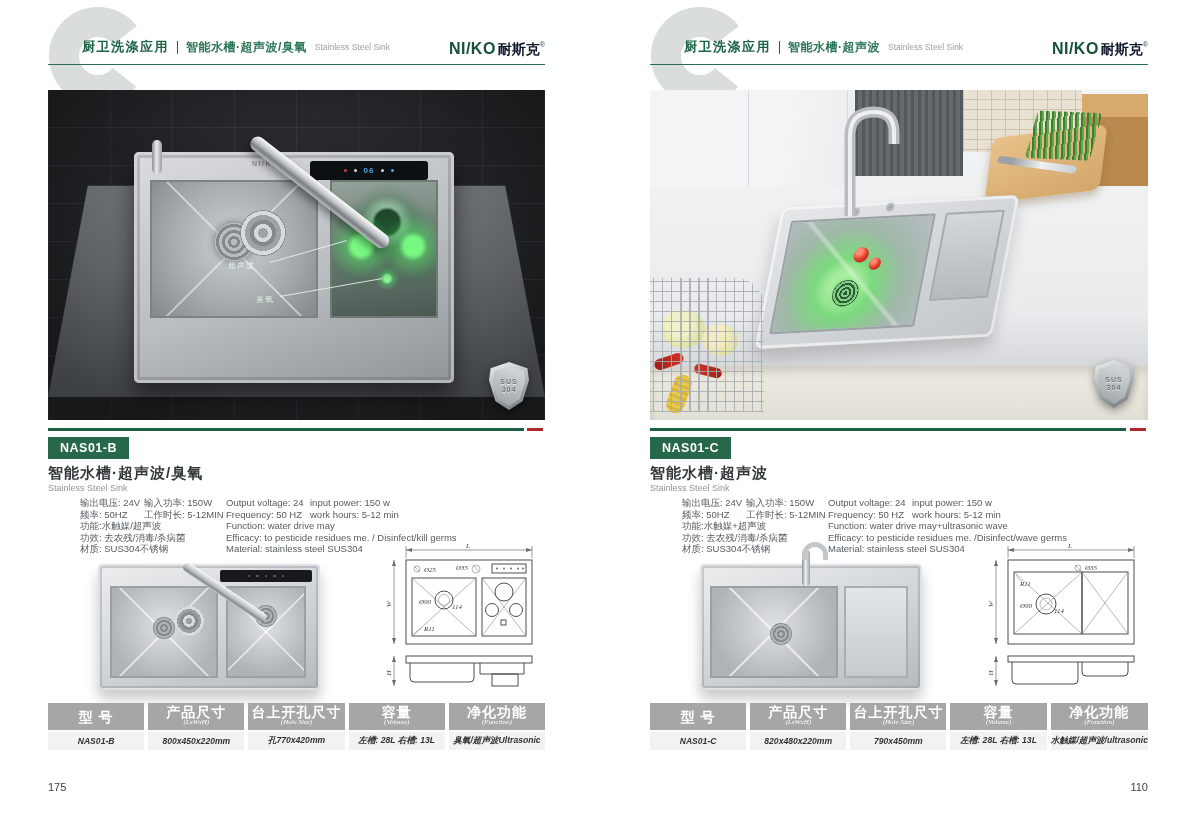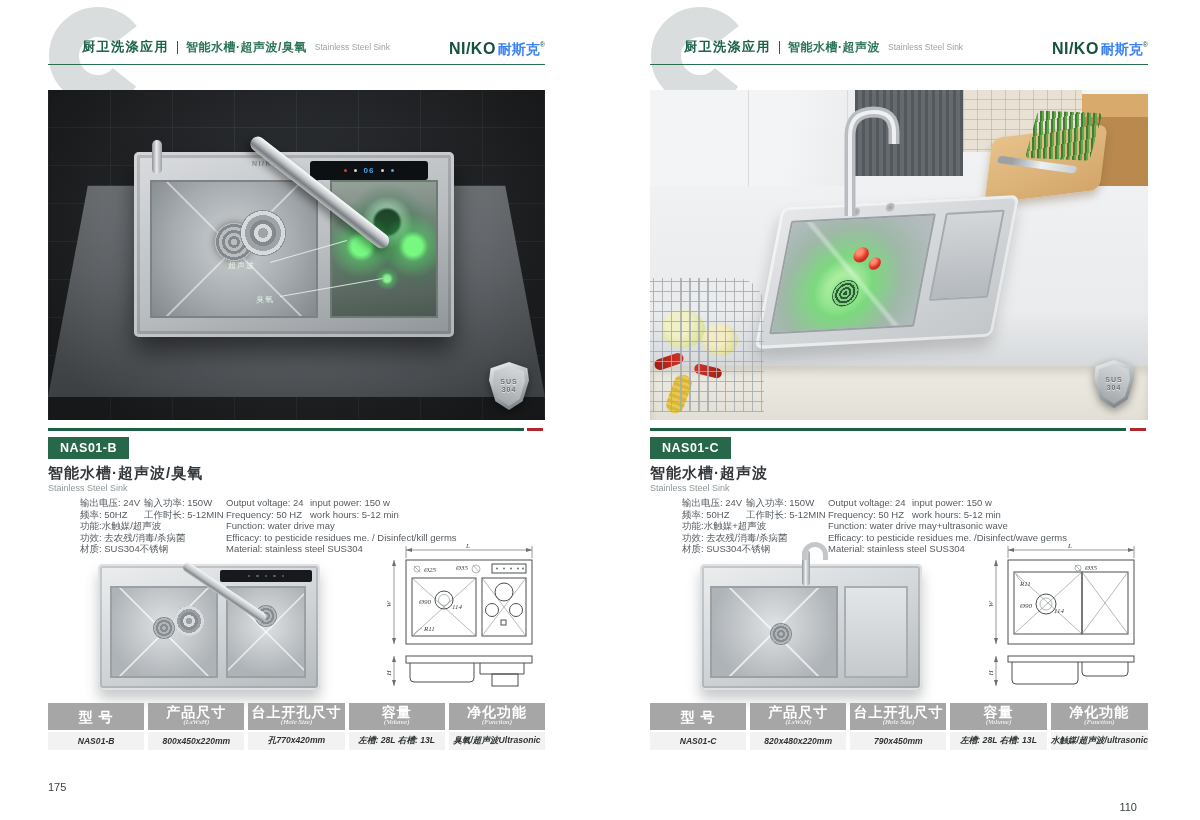--- a/index.html
+++ b/index.html
@@ -13,39 +13,39 @@
 
   
   .c-glyph { position:absolute; left:-2px; top:4px; z-index:0; }
   .hdr { position:absolute; left:34px; top:38px; z-index:2; display:flex; align-items:center; gap:8px; white-space:nowrap; }
   .hdr-cat { font-size:13px; font-weight:800; color:#1c6245; letter-spacing:1.5px; }
   .hdr-div { width:1px; height:13px; background:#1c6245; align-self:center; }
   .hdr-sub { font-size:12px; font-weight:700; color:#2a7455; letter-spacing:0.5px; }
   .hdr-en  { font-size:8.5px; color:#9aa2a6; }
   .brand { position:absolute; right:0; top:40px; z-index:2; display:flex; align-items:baseline; white-space:nowrap; }
   .brand-en { font-size:16px; font-weight:800; color:#17523a; letter-spacing:0.5px; }
-  .brand-cn { font-size:14px; font-weight:800; color:#3b82f6; margin-left:2px; }
+  .brand-cn { font-size:14px; font-weight:800; color:#0f172a; margin-left:2px; }
   .brand-reg{ font-size:7px; color:#17523a; position:relative; top:-7px; }
   .hdr-rule { position:absolute; left:0; top:64px; width:100%; height:1px; background:#2b6e4f; z-index:1; }
 
   
   .photo { position:absolute; left:0; top:90px; width:100%; height:330px; overflow:hidden; }
 
   
   .p1-tiles { position:absolute; inset:0; background-color:#232629;
     background-image:
       linear-gradient(90deg, rgba(130,138,142,.16) 1px, transparent 1px),
       linear-gradient(0deg,  rgba(130,138,142,.16) 1px, transparent 1px);
     background-size:62px 38px; }
   .p1-vig { position:absolute; inset:0;
     background:radial-gradient(ellipse at 50% 38%, rgba(255,255,255,.06), rgba(0,0,0,.38) 85%); }
   .p1-counter { position:absolute; inset:0;
     clip-path:polygon(8% 29%, 92% 29%, 100% 93%, 0% 93%);
     background:linear-gradient(180deg,#959b9f 0%, #7c8287 55%, #5d6267 100%); }
-  .p1-sink { position:absolute; left:86px; top:62px; width:320px; height:185px; border-radius:5px;
+  .p1-sink { position:absolute; left:86px; top:62px; width:320px; height:231px; border-radius:5px;
     background:linear-gradient(160deg,#dadcde 0%, #b9bdc0 55%, #8f9498 100%);
     box-shadow:0 14px 26px rgba(0,0,0,.55), inset 0 0 0 3px rgba(255,255,255,.4), inset 0 0 0 6px rgba(90,95,99,.28); }
   .p1-mark { position:absolute; left:118px; top:8px; font-size:7px; letter-spacing:1.5px; color:#8a9094; font-weight:700; }
   .p1-bowl-l { position:absolute; left:16px; top:28px; width:168px; height:138px; border:2px solid #7d8286;
     background:
       linear-gradient(45deg,  transparent 49.3%, rgba(250,252,253,.55) 49.8% 50.2%, transparent 50.7%),
       linear-gradient(-45deg, transparent 49.3%, rgba(250,252,253,.55) 49.8% 50.2%, transparent 50.7%),
       radial-gradient(circle at 50% 45%, #cdd1d4 0%, #a7acb0 55%, #83888c 100%); }
   .p1-drain { position:absolute; left:50%; top:45%; width:38px; height:38px; margin:-19px 0 0 -19px; border-radius:50%;
     background:repeating-radial-gradient(circle, #b9bdc0 0 3px, #83888c 3px 6px);
@@ -192,21 +192,21 @@
   .tcol { flex:1; }
   .th { height:27px; background:#a6a6a6; color:#fff; display:flex; flex-direction:column;
         align-items:center; justify-content:center; line-height:10px; }
   .th-l { font-size:14px; font-weight:700; letter-spacing:1px; }
   .th-s { font-size:7px; font-style:italic; font-family:"Liberation Serif", serif; }
   .td { margin-top:2px; height:18px; background:#f2f2f2; display:flex; align-items:center; justify-content:center;
         font-size:8.6px; font-style:italic; font-weight:700; color:#2f3335; white-space:nowrap; }
 
   .page-num { position:absolute; top:781px; font-size:11px; color:#3c4144; }
   #page-left  .page-num { left:0; }
-  #page-right .page-num { right:11px;margin-top:20px; }
+  #page-right .page-num { right:0; }
 </style>
 </head>
 <body>
 
 <div class="sheet">
 
   <div class="page" id="page-left">
 
     <svg class="c-glyph" width="104" height="104">
       <circle cx="52" cy="52" r="34" fill="none" stroke="#d9dddd" stroke-width="30" stroke-dasharray="168 46" stroke-dashoffset="-23"></circle>

